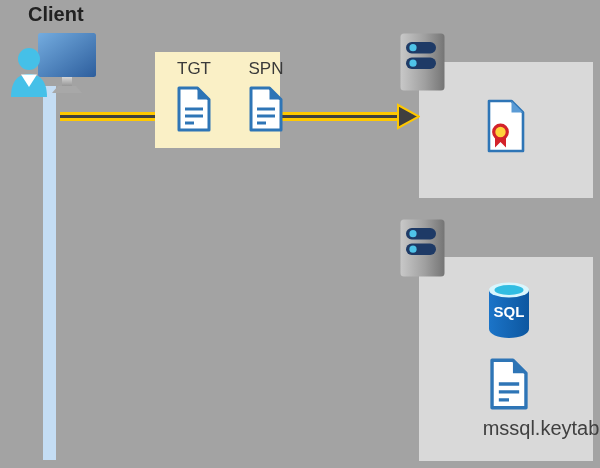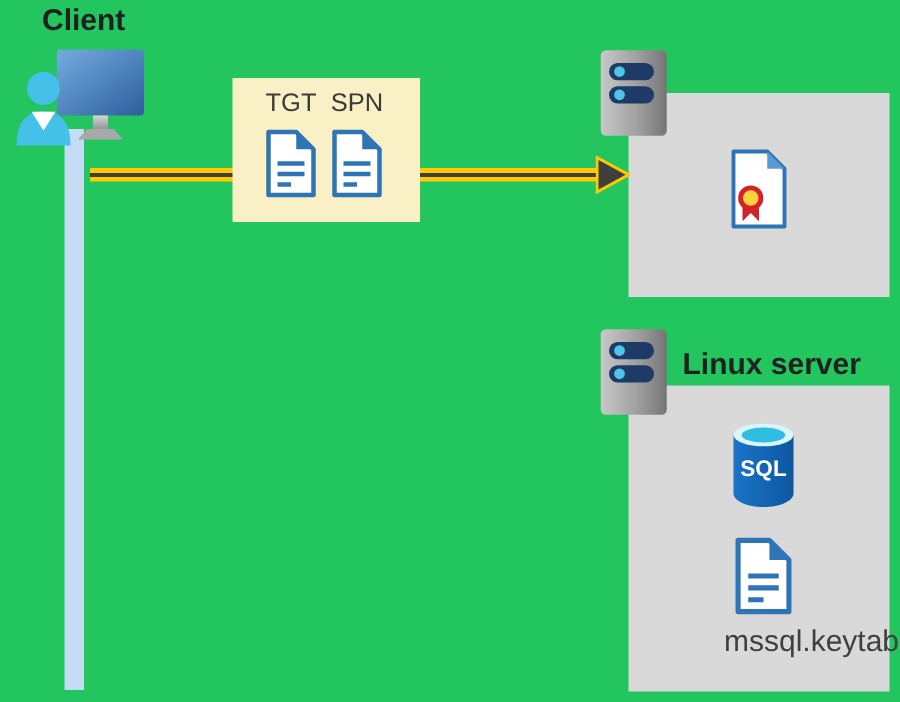--- a/index.html
+++ b/index.html
@@ -1,21 +1,21 @@
 <!DOCTYPE html>
 <html><head>
 <meta charset="utf-8">
 <style>
   html, body { margin: 0; padding: 0; background: #ffffff; }
   body { font-family: "Liberation Sans", sans-serif; }
   .canvas {
     position: relative;
     width: 600px;
     height: 468px;
-    background: #22c55e;
+    background: #a3a3a3;
     overflow: hidden;
   }
   .abs { position: absolute; }
 
   
   .heading {
     font-weight: bold;
     font-size: 20px;
     line-height: 25px;
     color: #212121;
@@ -56,21 +56,21 @@
     background: #faf0c6;
     z-index: 4;
   }
   .token-col {
     position: absolute;
     top: 5px;
     width: 38px;
     text-align: center;
   }
   .token-col-1 { left: 20px; }
-  .token-col-2 { left: 64px; }
+  .token-col-2 { left: 92px; }
   .token-label {
     display: block;
     font-size: 17px;
     line-height: 24px;
     color: #3a3a3a;
     margin-bottom: 5px;
   }
 
   
   .client-icon      { left: 8px;   top: 31px;  z-index: 2; }
@@ -186,21 +186,20 @@
     <use href="#icon-server"></use>
   </svg>
   <svg class="abs cert-icon" width="38" height="54" viewBox="0 0 38 54">
     <use href="#icon-cert"></use>
   </svg>
 
   <div class="abs zone-box linux-box"></div>
   <svg class="abs linux-server-icon" width="45" height="58" viewBox="0 0 45 58">
     <use href="#icon-server"></use>
   </svg>
-  <div class="abs heading linux-label">Linux server</div>
 
   <svg class="abs sql-icon" width="44" height="56" viewBox="0 0 44 56">
     <path d="M2 8 V47 C2 52 11 56 22 56 C33 56 42 52 42 47 V8 Z" fill="url(#sqlGrad)"></path>
     <ellipse cx="22" cy="8" rx="20" ry="7.5" fill="#d9f6fd"></ellipse>
     <ellipse cx="22" cy="8" rx="14.5" ry="5" fill="#31bde2"></ellipse>
     <text x="22" y="35" text-anchor="middle" class="sql-text">SQL</text>
   </svg>
 
   <svg class="abs keytab-icon" width="40" height="52" viewBox="0 0 34 46">
     <use href="#icon-doc"></use>

